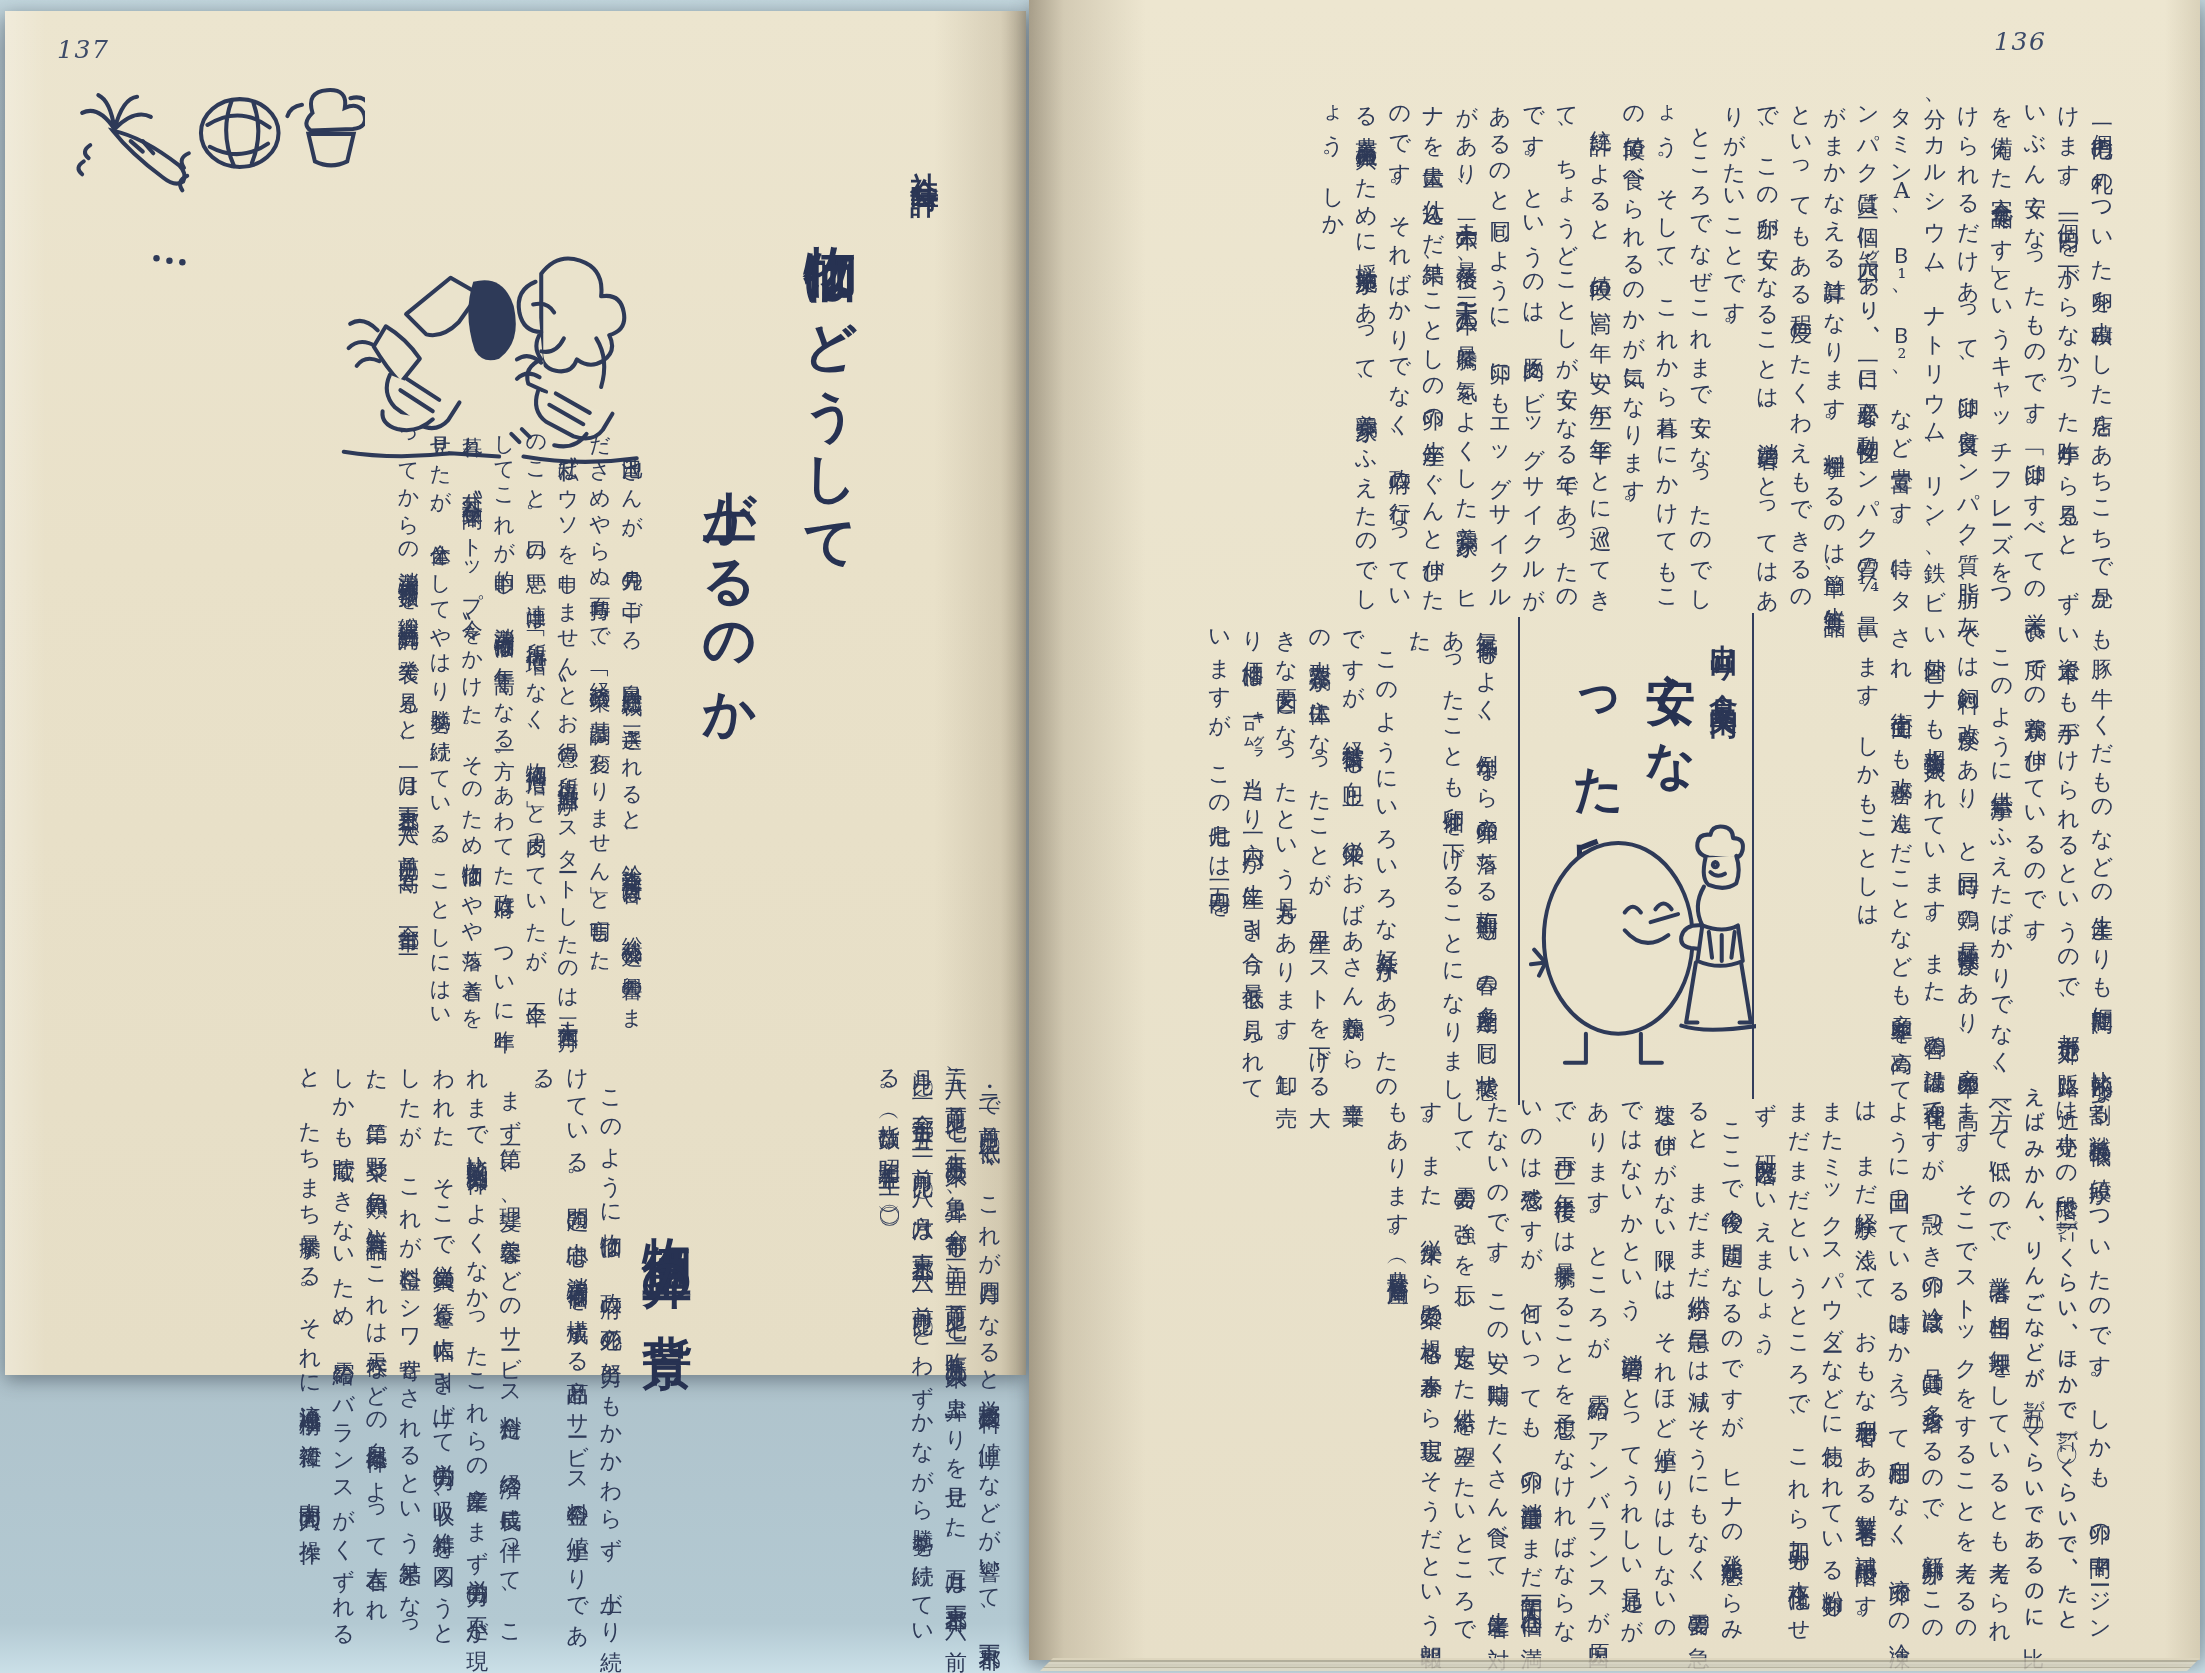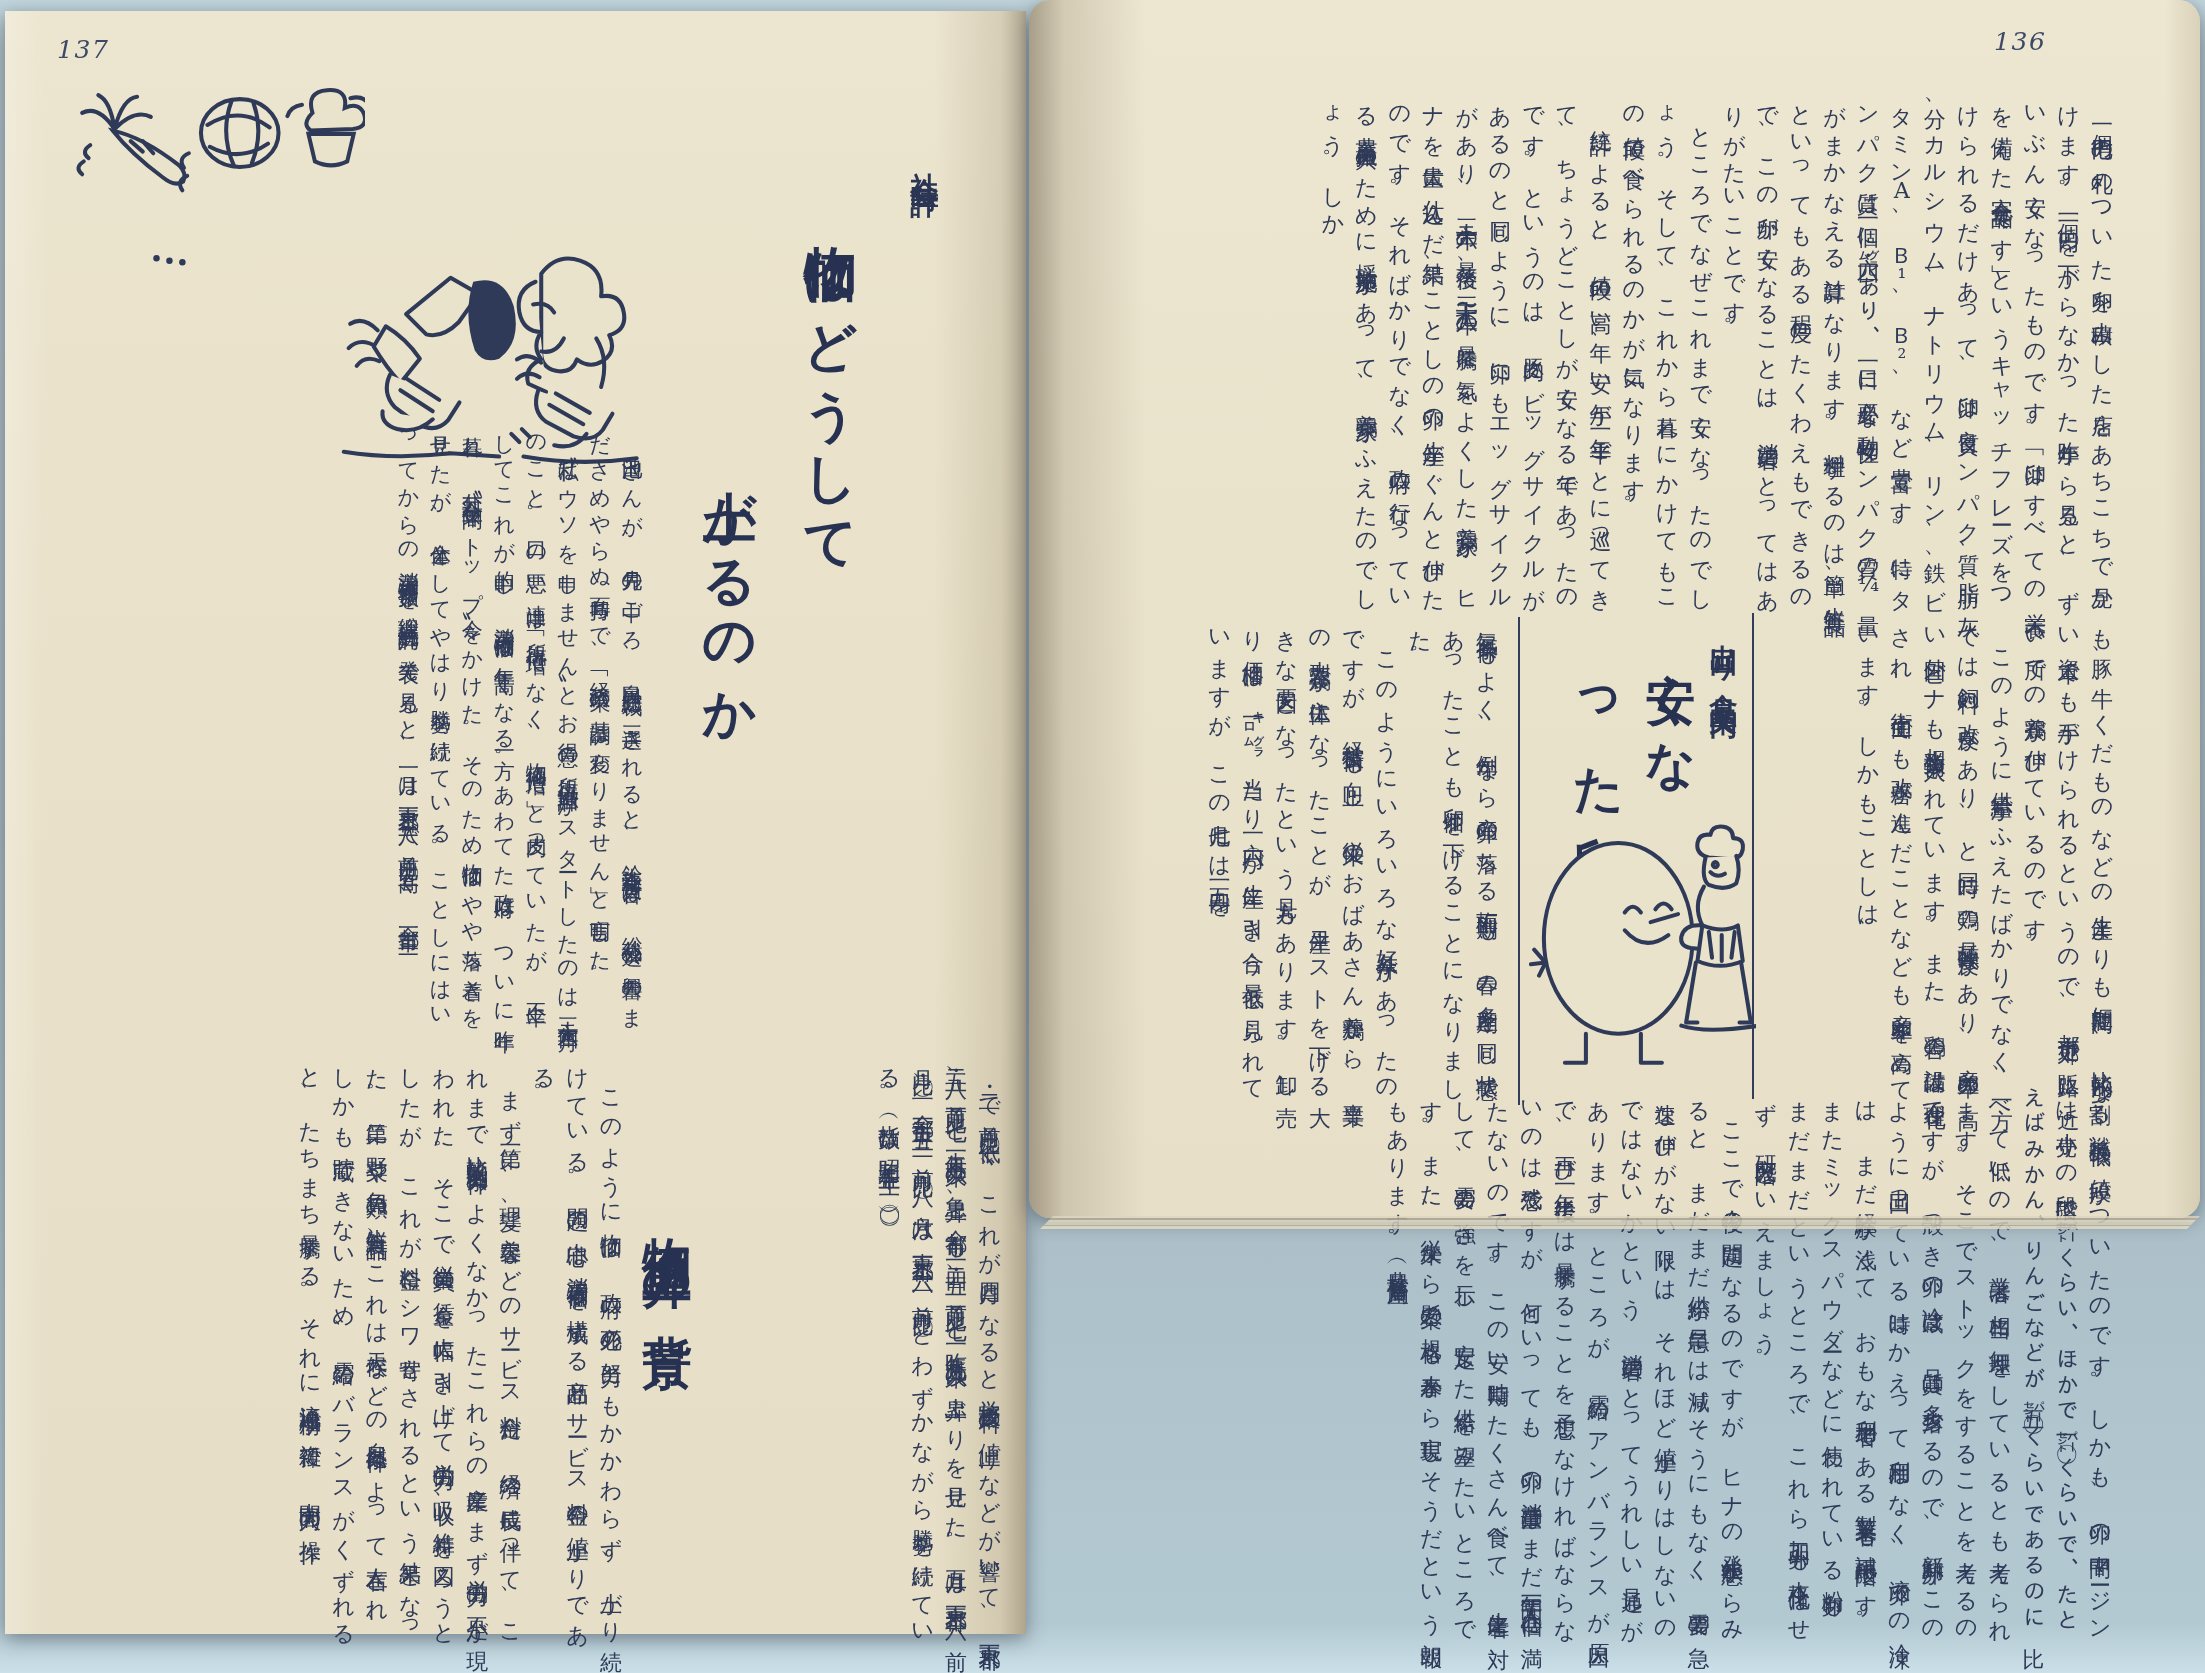--- a/index.html
+++ b/index.html
@@ -4,33 +4,32 @@
 <style>
   html,body{margin:0;padding:0;}
   body{
     width:2205px;height:1674px;position:relative;overflow:hidden;
     background:linear-gradient(180deg,#c2d6dd 0%,#aebfc7 3%,#a7b7bf 50%,#b3c9d2 97%,#cbe0e8 100%);
     font-family:"DejaVu Serif","Liberation Serif",serif;
   }
   .page{position:absolute;box-shadow:0 4.9px 18px rgba(30,40,50,.45);}
   .page-inner{position:absolute;inset:0;}
   .page-left{
-    left:4.9px;top:11.3px;width:1021px;height:1623px;
+    left:4.9px;top:11.3px;width:1021px;height:1364px;
     background:
       linear-gradient(90deg,rgba(255,255,255,.25) 0%,rgba(255,255,255,0) 4%),
       linear-gradient(270deg,rgba(84,70,48,.38) 0%,rgba(120,104,76,.18) 2.5%,rgba(120,104,76,0) 9%),
       linear-gradient(180deg,#ece5cf 0%,#e9e1c9 40%,#e6dec6 100%);
   }
   .page-right{
-    left:1029px;top:0;width:1171px;height:1218px;
+    left:1029px;top:0;width:1171px;height:1660px;
     background:
       linear-gradient(90deg,rgba(70,58,40,.42) 0%,rgba(110,95,70,.20) 3%,rgba(110,95,70,0) 10%),
       linear-gradient(270deg,rgba(160,148,118,.25) 0%,rgba(160,148,118,0) 3%),
       linear-gradient(180deg,#ede6d0 0%,#eae3cc 45%,#e7dfc8 100%);
-    border-radius: 21px;
   }
   .page-edge-stack{
     position:absolute;right:0;bottom:-11.3px;left:24px;height:13px;
     background:repeating-linear-gradient(180deg,#ddd5bd 0 2.4px,#b9b096 2.4px 4px,#e6dec6 4px 6.5px);
     transform:skewX(-45deg);transform-origin:top right;opacity:.8;
   }
   .vtext{
     writing-mode:vertical-rl;text-orientation:upright;
     color:#2e3a58;font-size:22px;line-height:1.52;letter-spacing:2.8px;
     text-align:justify;

